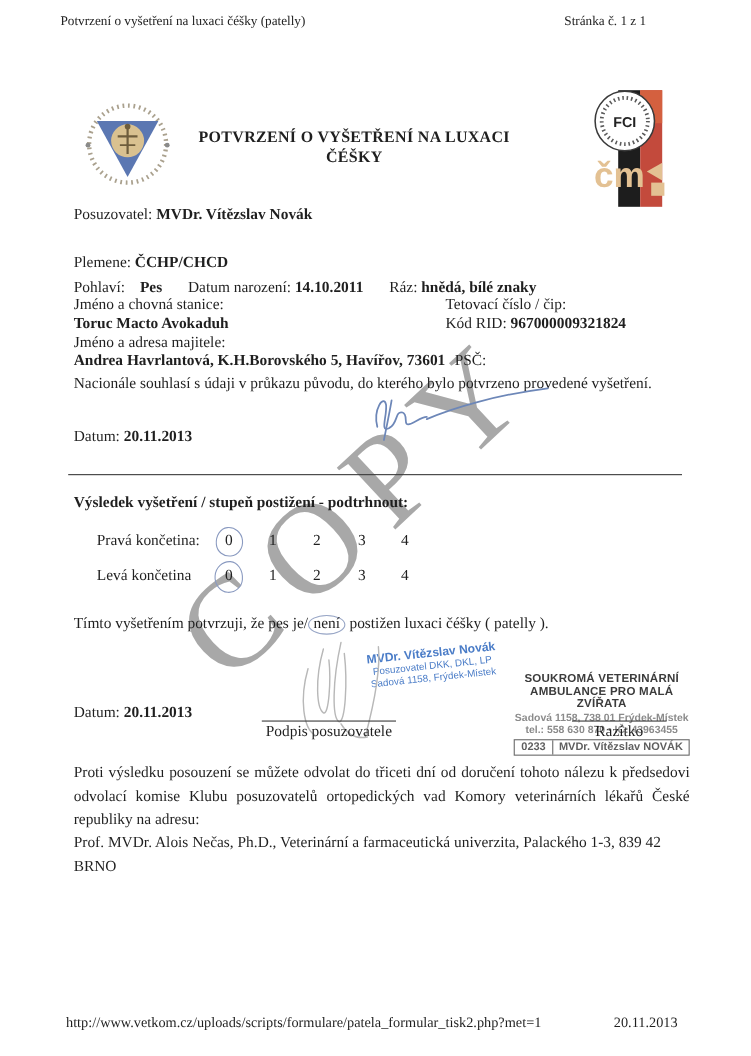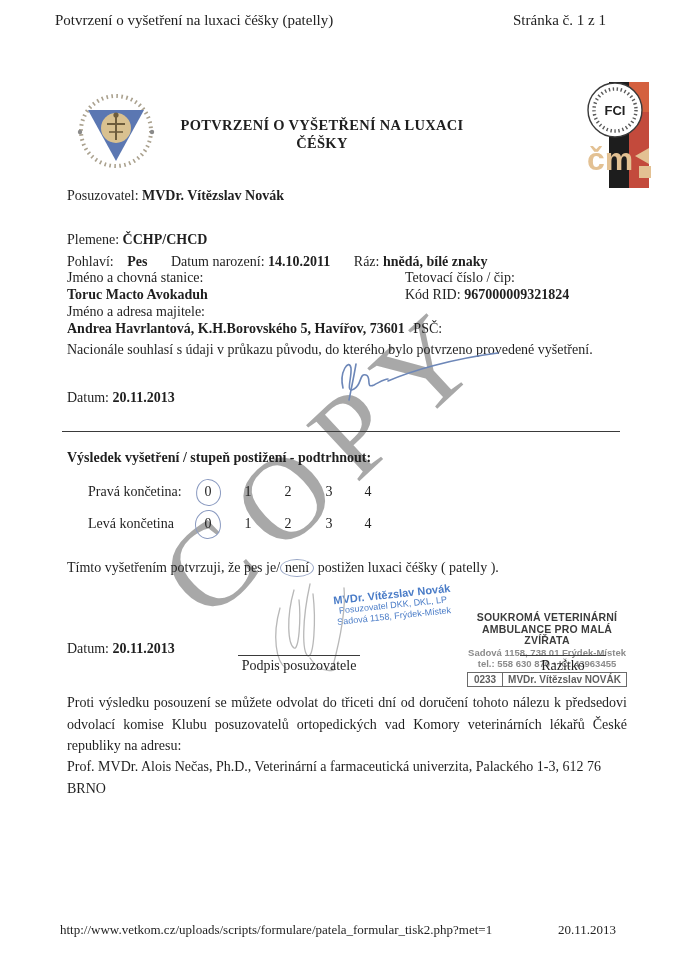--- a/index.html
+++ b/index.html
@@ -2,21 +2,21 @@
 <html><head>
 <meta charset="utf-8">
 <style>
   html,body{margin:0;padding:0;background:#ddd;}
   .page{position:relative;width:683px;height:960px;margin:0 auto;background:#fff;
         font-family:"Liberation Serif",serif;color:#1f1f1f;overflow:hidden;}
   .abs{position:absolute;}
   .line{font-size:14px;white-space:nowrap;}
   .b{font-weight:bold;}
   .small{font-size:13px;}
-  .hdr{font-size:15px;color:#222;}
+  .hdr{font-size:12px;color:#222;}
   .title{font-size:14.5px;font-weight:bold;text-align:center;line-height:18px;letter-spacing:.3px;margin-top:12px;}
   .watermark{left:85px;top:380px;width:480px;height:160px;line-height:160px;text-align:center;
         font-size:118px;letter-spacing:20px;color:#808080;opacity:.68;transform:rotate(-43deg);
         font-family:"Liberation Serif",serif;pointer-events:none;}
   .rule{border-top:1.6px solid #3a3a3a;height:0;}
   .dotted{display:inline-block;border-bottom:1.6px dotted #555;height:12px;vertical-align:baseline;}
   .gradecircle{border:1.7px solid #8a9ac0;transform:rotate(-6deg);}
   .circled{border:1.4px solid #98a6c6;border-radius:50%;padding:0 4px 1px 4px;}
   .sigline{border-top:1.4px solid #3a3a3a;text-align:center;font-size:14px;padding-top:2px;}
   .bluestamp{width:180px;text-align:center;color:#4a7cc7;font-family:"Liberation Sans",sans-serif;
@@ -54,21 +54,21 @@
       <circle cx="42" cy="23" r="2.6" fill="#6e5d3c"></circle>
       <line x1="33" y1="32" x2="51" y2="32" stroke="#6e5d3c" stroke-width="2"></line>
       <line x1="35" y1="40" x2="49" y2="40" stroke="#6e5d3c" stroke-width="1.6"></line>
     </svg>
   </div>
 
   <div class="abs title" style="left:157px;top:104px;width:330px;">
     <div>POTVRZENÍ O VYŠETŘENÍ NA LUXACI ČÉŠKY</div>
   </div>
 
-  <div class="abs" style="left:536px;top:78px;margin-left:47px;">
+  <div class="abs" style="left:536px;top:78px;">
     <svg width="100" height="114" viewBox="0 0 100 114">
       <rect x="26" y="4" width="20" height="106" fill="#1d1d1d"></rect>
       <rect x="46" y="4" width="20" height="106" fill="#c34a3c"></rect>
       <rect x="46" y="4" width="20" height="30" fill="#d4603f"></rect>
       <circle cx="32" cy="32" r="27" fill="#fff" stroke="#3a3a3a" stroke-width="1.4"></circle>
       <circle cx="32" cy="32" r="21" fill="none" stroke="#5a5a5a" stroke-width="3.5" stroke-dasharray="1.4 2.6"></circle>
       <text x="32" y="37" text-anchor="middle" font-family="Liberation Sans, sans-serif" font-size="13" font-weight="bold" fill="#222">FCI</text>
       <text x="4" y="92" font-family="Liberation Sans, sans-serif" font-size="32" font-weight="bold" fill="#e3c193">čm</text>
       <path d="M66,70 L52,78 L66,86 Z" fill="#e3c193"></path>
       <rect x="56" y="88" width="12" height="12" fill="#e3c193"></rect>
@@ -174,18 +174,18 @@
   </div>
 
   <div class="abs line" style="left:67px;top:641px;">
     <span>Datum:</span>
     <span class="b">20.11.2013</span>
   </div>
   <div class="abs sigline" style="left:238px;top:655px;width:122px;">Podpis posuzovatele</div>
   <div class="abs sigline" style="left:520px;top:655px;width:86px;">Razítko</div>
 
   <div class="abs para" style="left:67px;top:692px;width:560px;">Proti výsledku posouzení se můžete odvolat do třiceti dní od doručení tohoto nálezu k předsedovi odvolací komise Klubu posuzovatelů ortopedických vad Komory veterinárních lékařů České republiky na adresu:</div>
-  <div class="abs para" style="left:67px;top:756px;width:560px;text-align:left;">Prof. MVDr. Alois Nečas, Ph.D., Veterinární a farmaceutická univerzita, Palackého 1-3, 612 76 BRNO</div>
+  <div class="abs para" style="left:67px;top:756px;width:560px;text-align:left;">Prof. MVDr. Alois Nečas, Ph.D., Veterinární a farmaceutická univerzita, Palackého 1-3, 839 42 BRNO</div>
 
   <div class="abs small" style="left:60px;top:922px;">http://www.vetkom.cz/uploads/scripts/formulare/patela_formular_tisk2.php?met=1</div>
   <div class="abs small" style="left:558px;top:922px;">20.11.2013</div>
 
 </div>
 
 </body></html>

